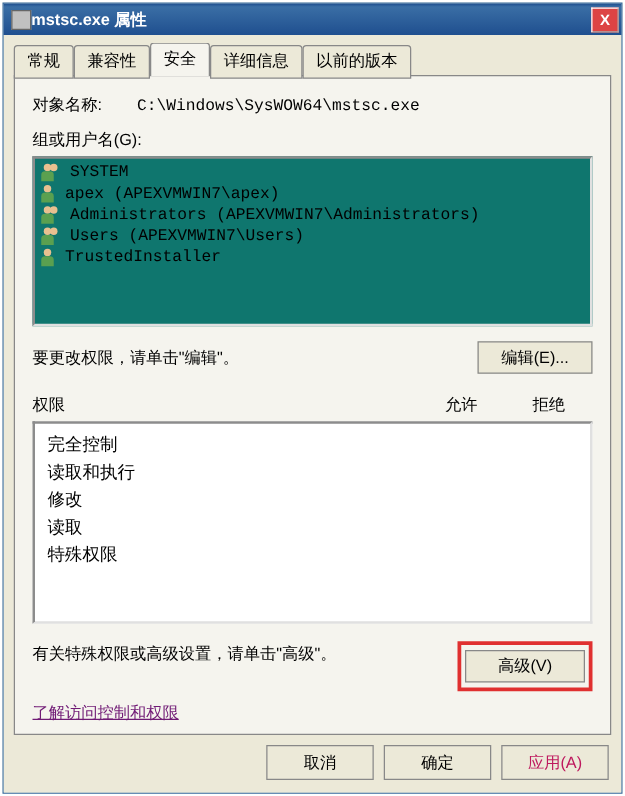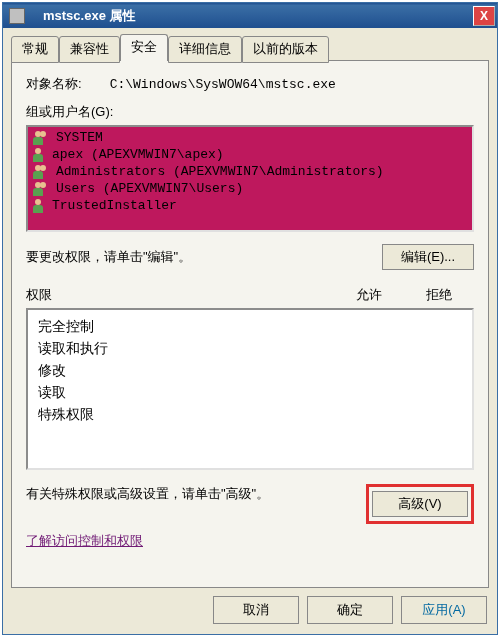--- a/index.html
+++ b/index.html
@@ -26,21 +26,21 @@
     height: 26px;
     background: linear-gradient(to bottom, #1f4f8f 0%, #3a6ea5 10%, #1f4f8f 100%);
     display: flex;
     align-items: center;
     justify-content: space-between;
     padding: 0 2px 0 6px;
     color: #fff;
     font-weight: bold;
     font-size: 13px;
   }
-  .titlebar-left { display: flex; align-items: center; gap: 18px; }
+  .titlebar-left { display: flex; align-items: center; gap: 0; }
   .title-icon {
     width: 16px; height: 16px;
     background: #c0c0c0;
     border: 1px solid #666;
     display: inline-block;
   }
   .close-btn {
     width: 22px; height: 20px;
     background: #d44;
     border: 1px outset #fff;
@@ -91,22 +91,22 @@
     padding: 14px 14px 12px 14px;
     height: 528px;
     position: relative;
     z-index: 1;
   }
   .row { display: flex; margin-bottom: 10px; align-items: baseline; }
   .lbl { font-size: 13px; }
   .path { font-family: "Consolas","Courier New",monospace; font-size: 13px; margin-left: 28px; }
   .group-list {
     border: 2px inset #e0e0e0;
-    background: #be185d;
-    height: 107px;
+    background: #0f766e;
+    height: 136px;
     overflow: auto;
     padding: 2px 4px;
     font-family: "Consolas","Courier New",monospace;
     font-size: 13px;
   }
   .group-item {
     display: flex;
     align-items: center;
     gap: 4px;
     padding: 1px 0;
@@ -146,21 +146,21 @@
   .btn {
     border: 1px solid #888;
     background: #ece9d8;
     padding: 3px 0;
     font-size: 13px;
     font-family: inherit;
     cursor: pointer;
     min-width: 92px;
     text-align: center;
   }
-  .btn.disabled { color: #0369a1; cursor: default; }
+  .btn.disabled { color: #be185d; cursor: default; }
   .perm-header {
     display: flex;
     margin-top: 16px;
     font-size: 13px;
   }
   .perm-header .col1 { flex: 1; }
   .perm-header .col2 { width: 70px; text-align: center; }
   .perm-header .col3 { width: 70px; text-align: center; }
   .perm-list {
     border: 2px inset #e0e0e0;

